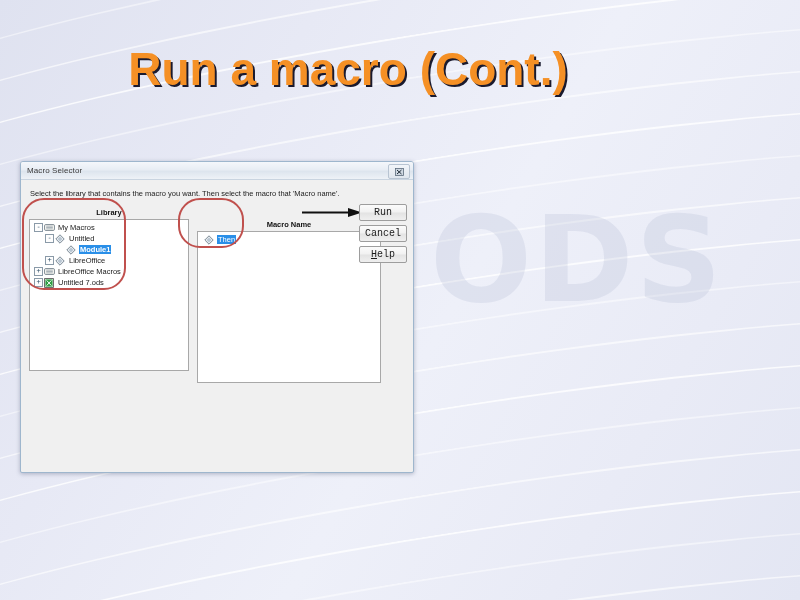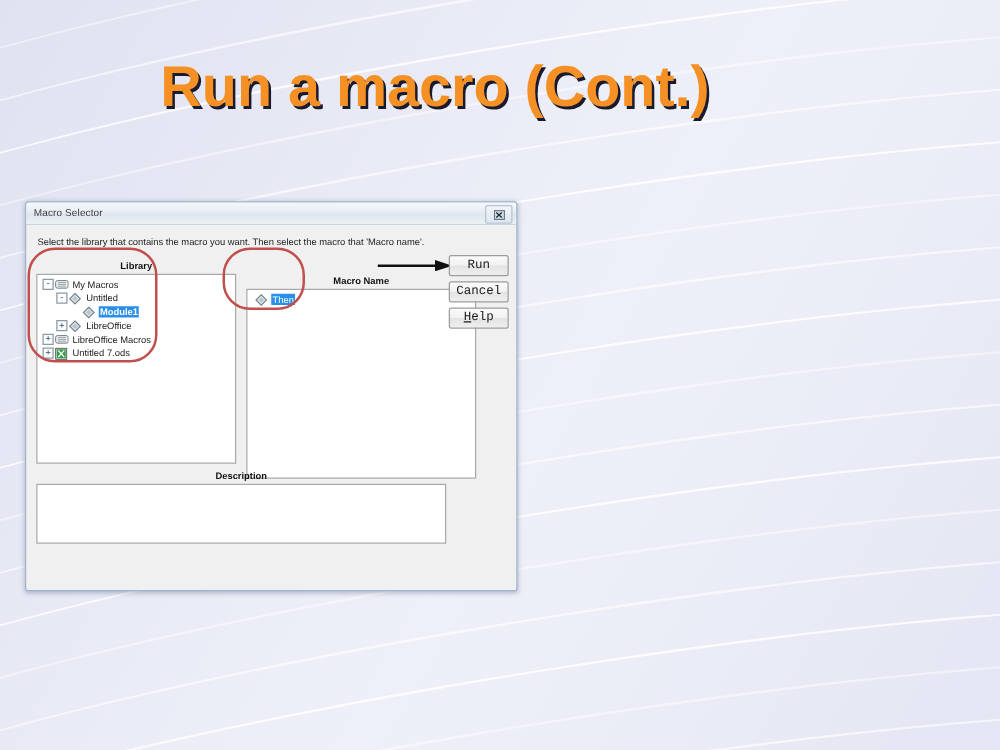--- a/index.html
+++ b/index.html
@@ -263,20 +263,21 @@
       <div class="swoosh" style="top: 444px; transform: rotate(-9deg); opacity: 0.5;"></div>
       <div class="swoosh" style="top: 486px; transform: rotate(-9deg); opacity: 0.68;"></div>
       <div class="swoosh" style="top: 528px; transform: rotate(-9deg); opacity: 0.86;"></div>
       <div class="swoosh" style="top: 570px; transform: rotate(-9deg); opacity: 0.5;"></div>
       <div class="swoosh" style="top: 612px; transform: rotate(-9deg); opacity: 0.68;"></div>
       <div class="swoosh" style="top: 654px; transform: rotate(-9deg); opacity: 0.86;"></div>
       <div class="swoosh" style="top: 696px; transform: rotate(-9deg); opacity: 0.5;"></div>
       <div class="swoosh" style="top: 738px; transform: rotate(-9deg); opacity: 0.68;"></div>
       <div class="swoosh" style="top: 780px; transform: rotate(-9deg); opacity: 0.86;"></div>
     </div>
+  <div class="watermark">ODS</div>
 </div>
 
 <div id="slide-title">Run a macro (Cont.)</div>
 
 <div id="dialog">
 
   <div class="titlebar">
     <span class="title-text">Macro Selector</span>
     <div class="close-btn">
       <svg width="9" height="8" viewBox="0 0 9 8">
@@ -372,22 +373,18 @@
     </div>
 
     <div class="btn-col">
       <div class="btn">Run</div>
       <div class="btn">Cancel</div>
       <div class="btn">
           <span><u>H</u><span>elp</span></span>
         </div>
     </div>
 
-    <div class="desc-wrap">
-      <div class="panel-label">Description</div>
-      <div class="desc-box"></div>
-    </div>
 
   </div>
 </div>
 
 <div class="annot" id="annot-library"></div>
 <div class="annot" id="annot-macroname"></div>
 
 </body></html>

